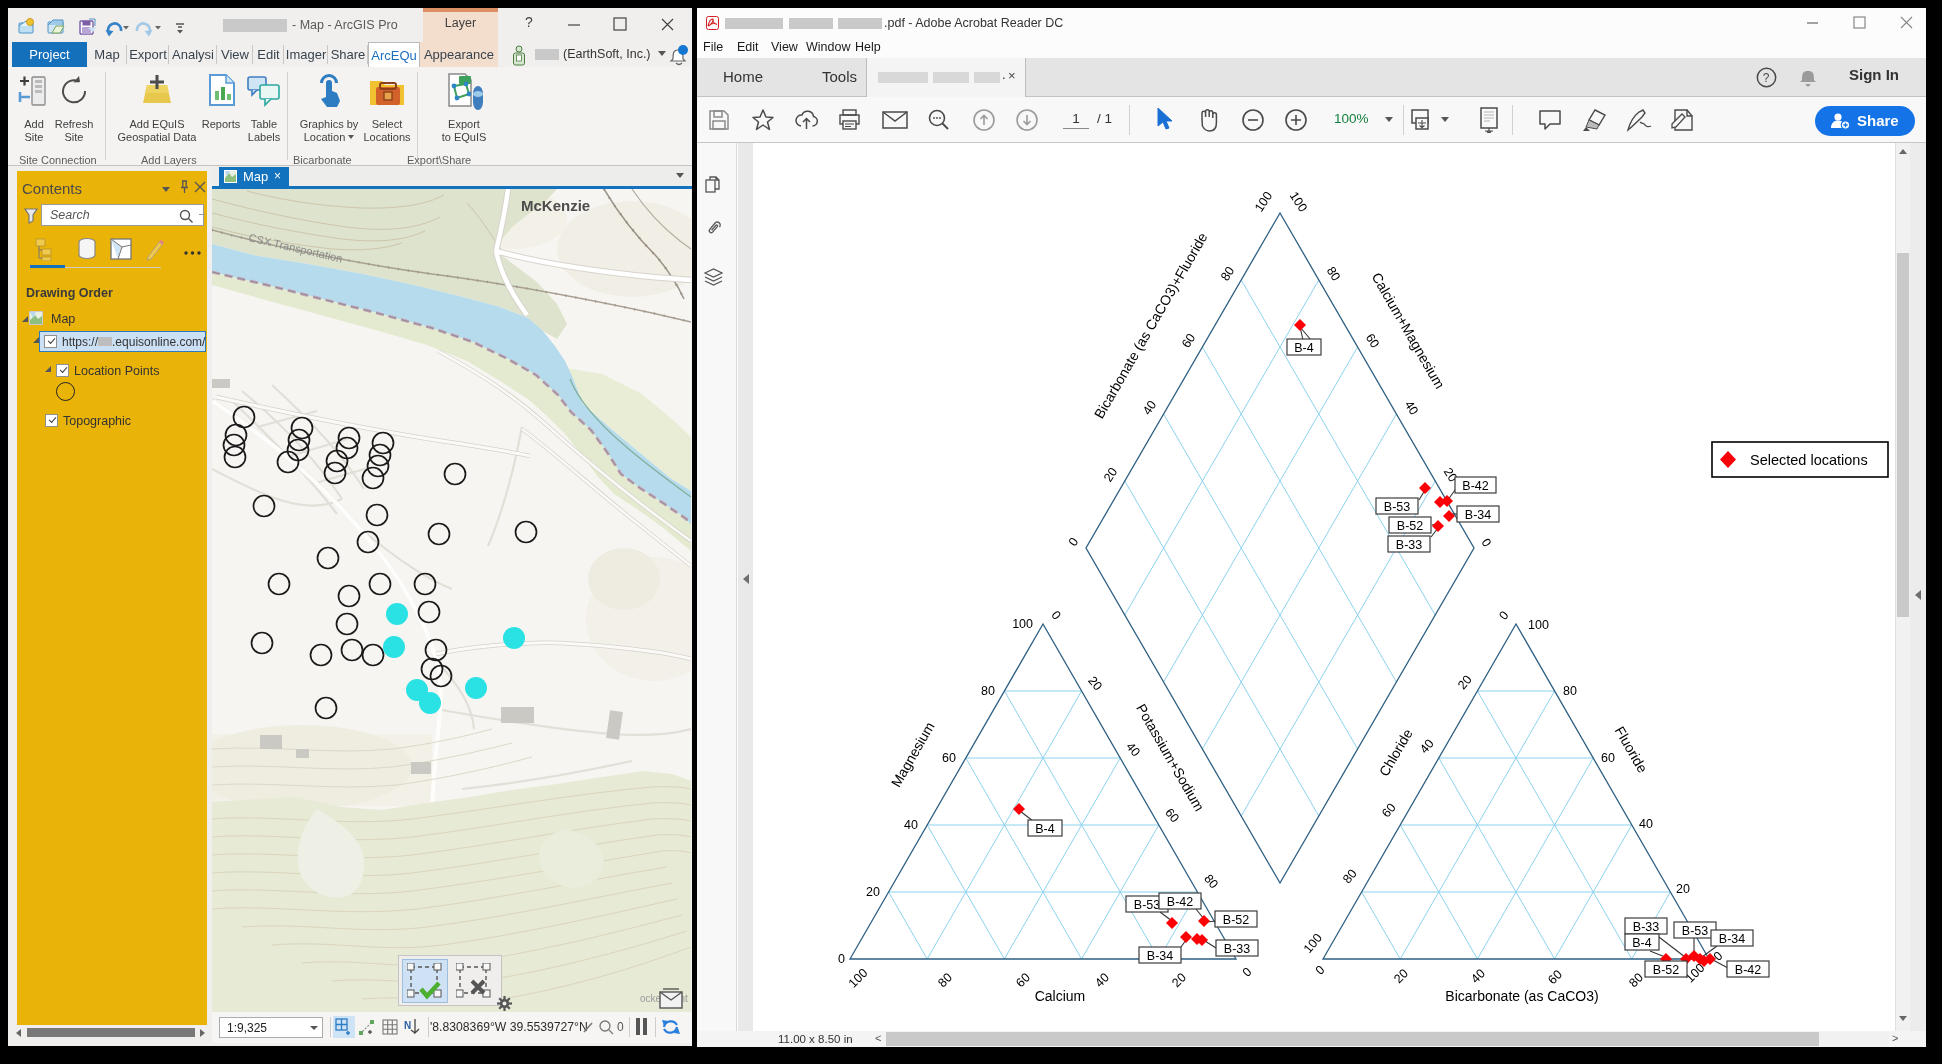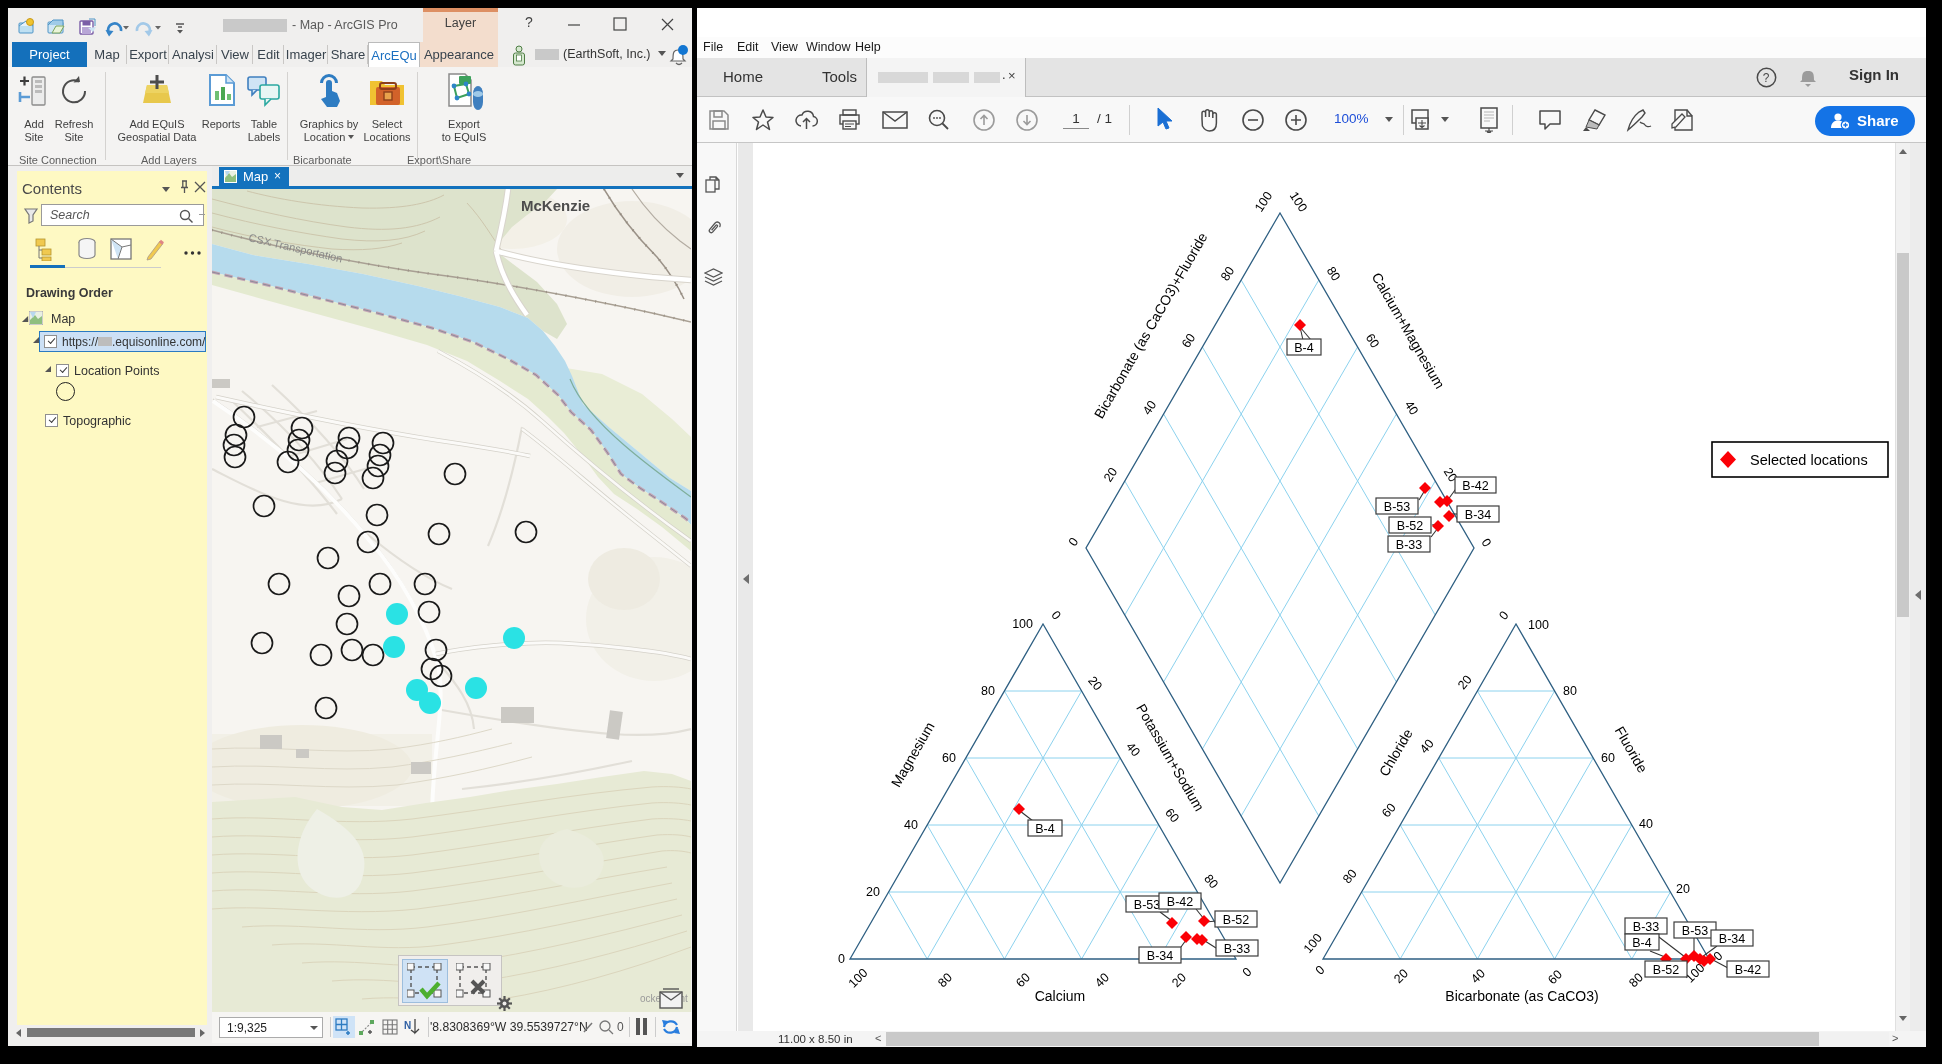--- a/index.html
+++ b/index.html
@@ -10,21 +10,21 @@
 #acrobat { position:absolute; left:697px; top:8px; width:1229px; height:1039px; background:#ffffff; overflow:hidden; }
 
 .ag-titlebar { position:absolute; left:0; top:0; width:684px; height:34px; background:#f0efee;padding-left:48px; }
 .ag-tabs { position:absolute; left:0; top:34px; width:684px; height:25px; background:#f0efee; }
 .ag-tab { position:absolute; top:0; height:25px; line-height:25px; font-size:13px; color:#38434d; text-align:center; }
 .ag-sep { position:absolute; top:3px; height:19px; width:1px; background:#c9c7c5; }
 .ag-ribbon { position:absolute; left:0; top:59px; width:684px; height:99px; background:#f4f3f2; border-bottom:1px solid #c5c3c1; }
 .rb-label { position:absolute; width:110px; text-align:center; font-size:11px; color:#3f3f3f; line-height:12.5px; }
 .rb-group { position:absolute; top:86.5px; font-size:11px; color:#5c5c5c; text-align:left; }
 .rb-vsep { position:absolute; top:5px; height:88px; width:1px; background:#d4d2d0; }
-#contents-panel { position:absolute; left:9px; top:163px; width:190px; height:854px; background:#fef9c3; }
+#contents-panel { position:absolute; left:9px; top:163px; width:190px; height:854px; background:#eab308; }
 .tree-row { position:absolute; font-size:12.5px; color:#333; }
 .cb { position:absolute; width:13px; height:13px; background:#fff; border:1px solid #8f8f8f; }
 .cb i { position:absolute; left:2.5px; top:2px; width:7px; height:4px; border-left:1.6px solid #3c3c3c; border-bottom:1.6px solid #3c3c3c; transform:rotate(-48deg); }
 .tri { position:absolute; width:0; height:0; }
 
 .ac-title { position:absolute; left:0; top:0; width:1229px; height:29px; background:#fcfcfc; }
 .ac-menu { position:absolute; left:0; top:29px; width:1229px; height:21px; background:#fcfcfc; font-size:12.5px; color:#1a1a1a; }
 .ac-menu span { margin-right:0; position:absolute; top:3px; }
 .ac-tabbar { position:absolute; left:0; top:50px; width:1229px; height:39px; background:#e4e4e4; border-bottom:1px solid #c2c2c2; }
 .ac-toolbar { position:absolute; left:0; top:89px; width:1229px; height:46px; background:#f8f8f8; border-bottom:1px solid #c6c6c6; }
@@ -517,20 +517,35 @@
     <div class="abs" style="left:443px;top:5px;width:1px;height:20px;background:#ccc"></div>
     <svg class="abs" style="left:449px;top:5px" width="20" height="20" viewBox="0 0 20 20">
       <path d="M16,8 a7,7 0 0 0 -13,2 M3,12 a7,7 0 0 0 13,-2" fill="none" stroke="#2a7ede" stroke-width="2.2"></path>
       <path d="M1,3 l6,1 l-4,5 z" fill="#2a7ede"></path>
       <path d="M19,17 l-6,-1 l4,-5 z" fill="#2a7ede"></path>
     </svg>
   </div>
 </div>
 <div id="acrobat">
 
+  <div class="ac-title">
+    <svg class="abs" style="left:9px;top:8px" width="13" height="14" viewBox="0 0 13 14">
+      <rect x="0.5" y="0.5" width="12" height="13" rx="2" fill="#fff" stroke="#d21f1f"></rect>
+      <path d="M2,10 C3,6 5,3 6.5,3 C8,3 7,6 5,8 C4,9 3,10 2,10 M6.5,3 C7,5.5 8.5,8 11,8.5 M4,8.5 C6,7.5 9,7 11,8.5" fill="none" stroke="#d21f1f" stroke-width="1.1"></path>
+    </svg>
+    <div class="abs blur" style="left:28px;top:10px;width:58px;height:11px"></div>
+    <div class="abs blur" style="left:92px;top:10px;width:44px;height:11px"></div>
+    <div class="abs blur" style="left:141px;top:10px;width:44px;height:11px"></div>
+    <div class="abs" style="left:187px;top:8px;font-size:12.5px;color:#333">.pdf - Adobe Acrobat Reader DC</div>
+    <svg class="abs" style="left:1108px;top:8px" width="112" height="14" viewBox="0 0 112 14">
+      <path d="M2,7 l11,0" stroke="#666" stroke-width="1.2"></path>
+      <rect x="49" y="1" width="11" height="11" fill="none" stroke="#888" stroke-width="1.2"></rect>
+      <path d="M96,1 l11,11 M107,1 l-11,11" stroke="#888" stroke-width="1.1"></path>
+    </svg>
+  </div>
 
   <div class="ac-menu">
     <span style="left:6px">File</span>
       <span style="left:40px">Edit</span>
       <span style="left:74px">View</span>
       <span style="left:109px">Window</span>
       <span style="left:158px">Help</span>
   </div>
 
   <div class="ac-tabbar">
@@ -601,21 +616,21 @@
       <path d="M5,12 L5,6 a1.8,1.8 0 0 1 3.6,0 L8.6,10 L8.6,4.5 a1.8,1.8 0 0 1 3.6,0 L12.2,10 L12.2,5.5 a1.8,1.8 0 0 1 3.6,0 L15.8,11 L15.8,7.5 a1.8,1.8 0 0 1 3.6,0 L19.4,16 c0,5 -2.5,8 -7,8 c-3.5,0 -5,-1.5 -7,-5 z" fill="none" stroke="#4a4a4a" stroke-width="1.5"></path>
     </svg>
     <svg class="abs" style="left:544px;top:11px" width="24" height="24" viewBox="0 0 24 24">
       <circle cx="12" cy="12" r="10" fill="none" stroke="#4a4a4a" stroke-width="1.6"></circle>
       <path d="M7,12 l10,0" stroke="#4a4a4a" stroke-width="1.6"></path>
     </svg>
     <svg class="abs" style="left:587px;top:11px" width="24" height="24" viewBox="0 0 24 24">
       <circle cx="12" cy="12" r="10" fill="none" stroke="#4a4a4a" stroke-width="1.6"></circle>
       <path d="M7,12 l10,0 M12,7 l0,10" stroke="#4a4a4a" stroke-width="1.6"></path>
     </svg>
-    <div class="abs" style="left:637px;top:14px;font-size:13.5px;color:#1d4ed8">100%</div>
+    <div class="abs" style="left:637px;top:14px;font-size:13.5px;color:#15803d">100%</div>
     <div class="abs" style="left:688px;top:20px;width:0;height:0;border-left:4px solid transparent;border-right:4px solid transparent;border-top:5px solid #555"></div>
     <div class="abs" style="left:706px;top:8px;width:1px;height:30px;background:#d0d0d0"></div>
     <svg class="abs" style="left:714px;top:12px" width="26" height="22" viewBox="0 0 26 22">
       <rect x="1" y="1" width="16" height="13" fill="none" stroke="#4a4a4a" stroke-width="1.5"></rect>
       <rect x="5" y="9" width="12" height="11" fill="#f8f8f8" stroke="#4a4a4a" stroke-width="1.5"></rect>
       <path d="M7,14 l8,0 m-4,-3 l0,7 m-2.5,-1.5 l2.5,2 l2.5,-2" fill="none" stroke="#4a4a4a" stroke-width="1.1"></path>
     </svg>
     <div class="abs" style="left:744px;top:20px;width:0;height:0;border-left:4px solid transparent;border-right:4px solid transparent;border-top:5px solid #555"></div>
     <svg class="abs" style="left:779px;top:10px" width="26" height="26" viewBox="0 0 26 26">
       <rect x="5" y="1" width="16" height="20" fill="none" stroke="#4a4a4a" stroke-width="1.5"></rect>

